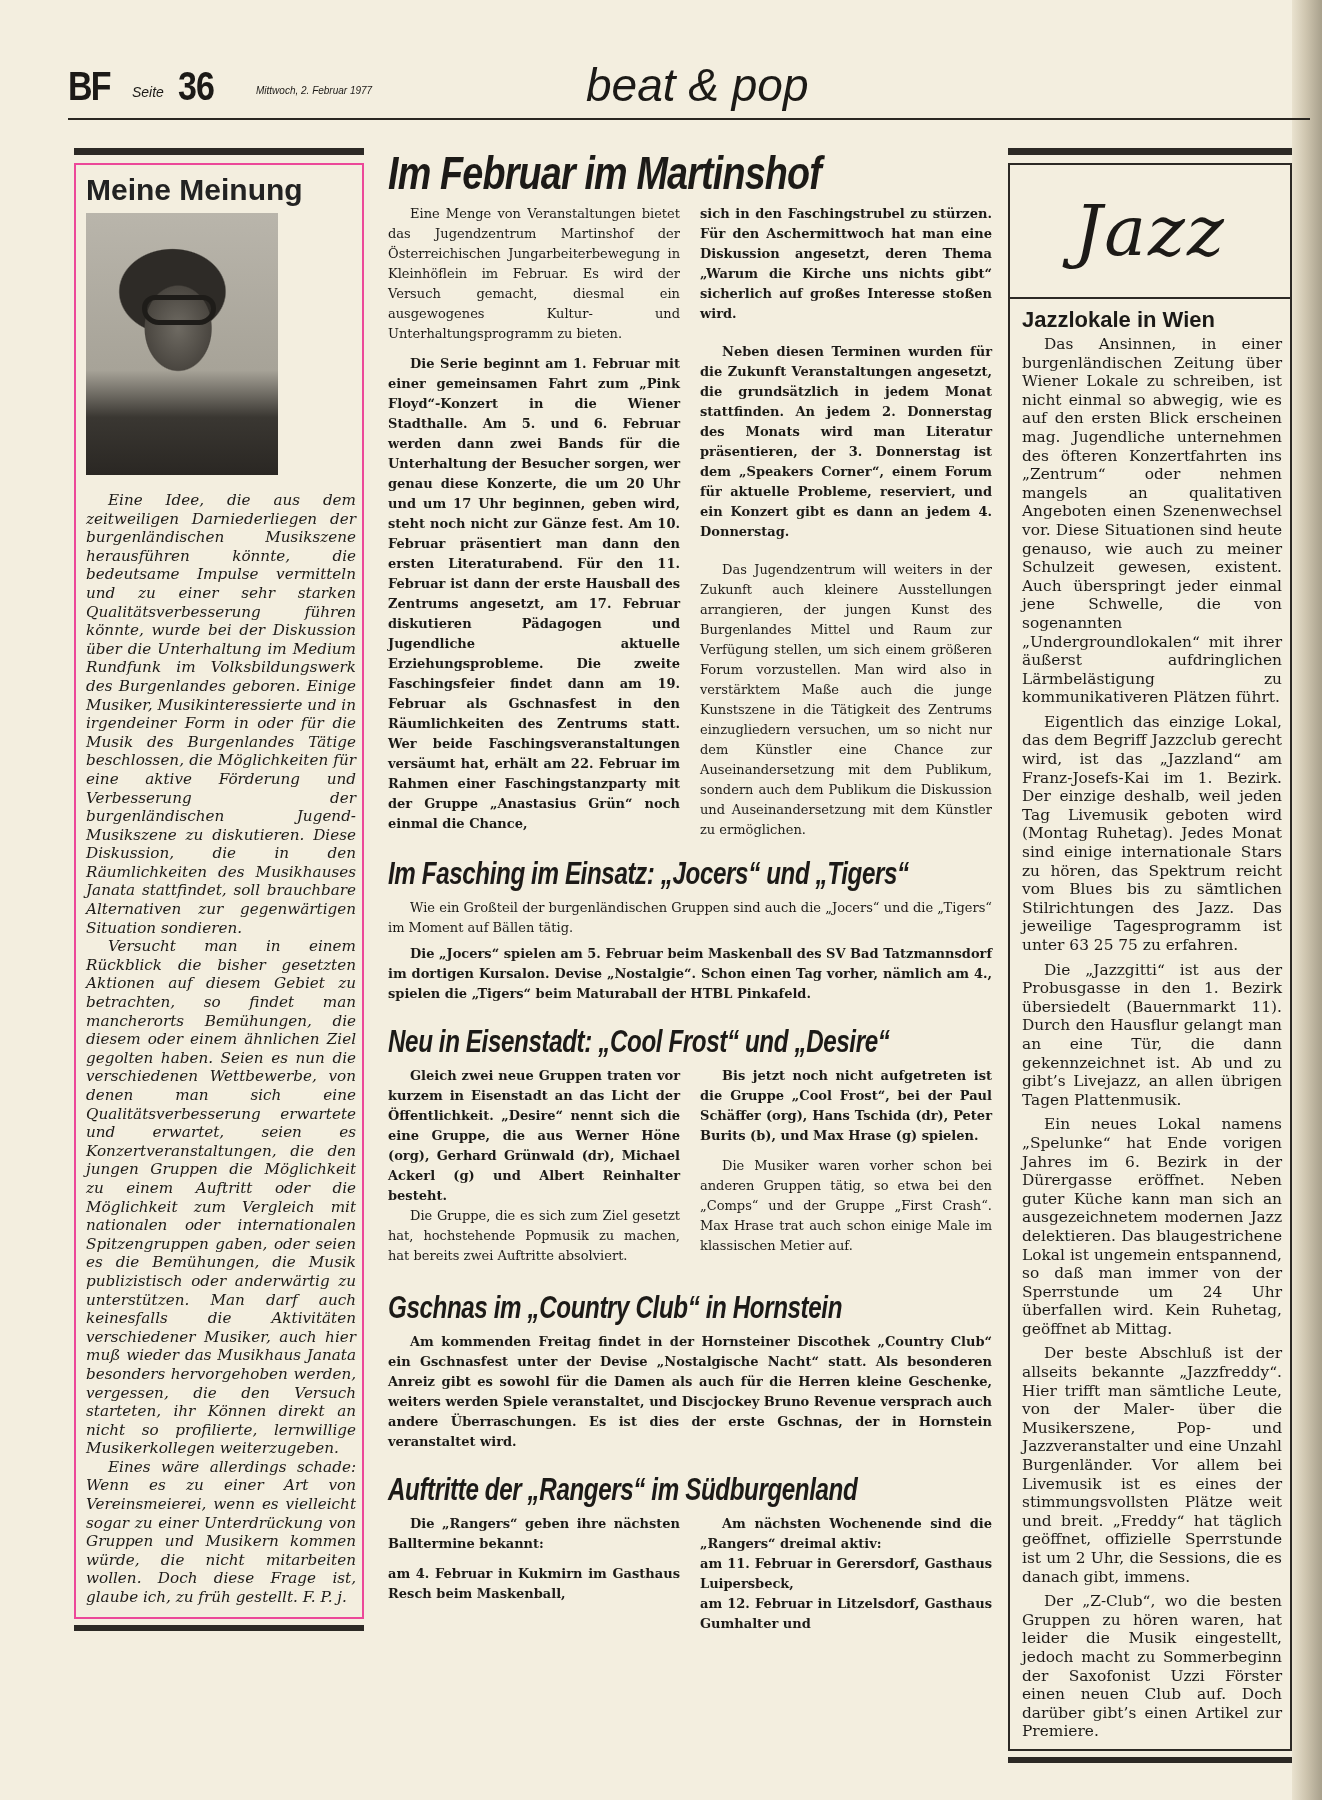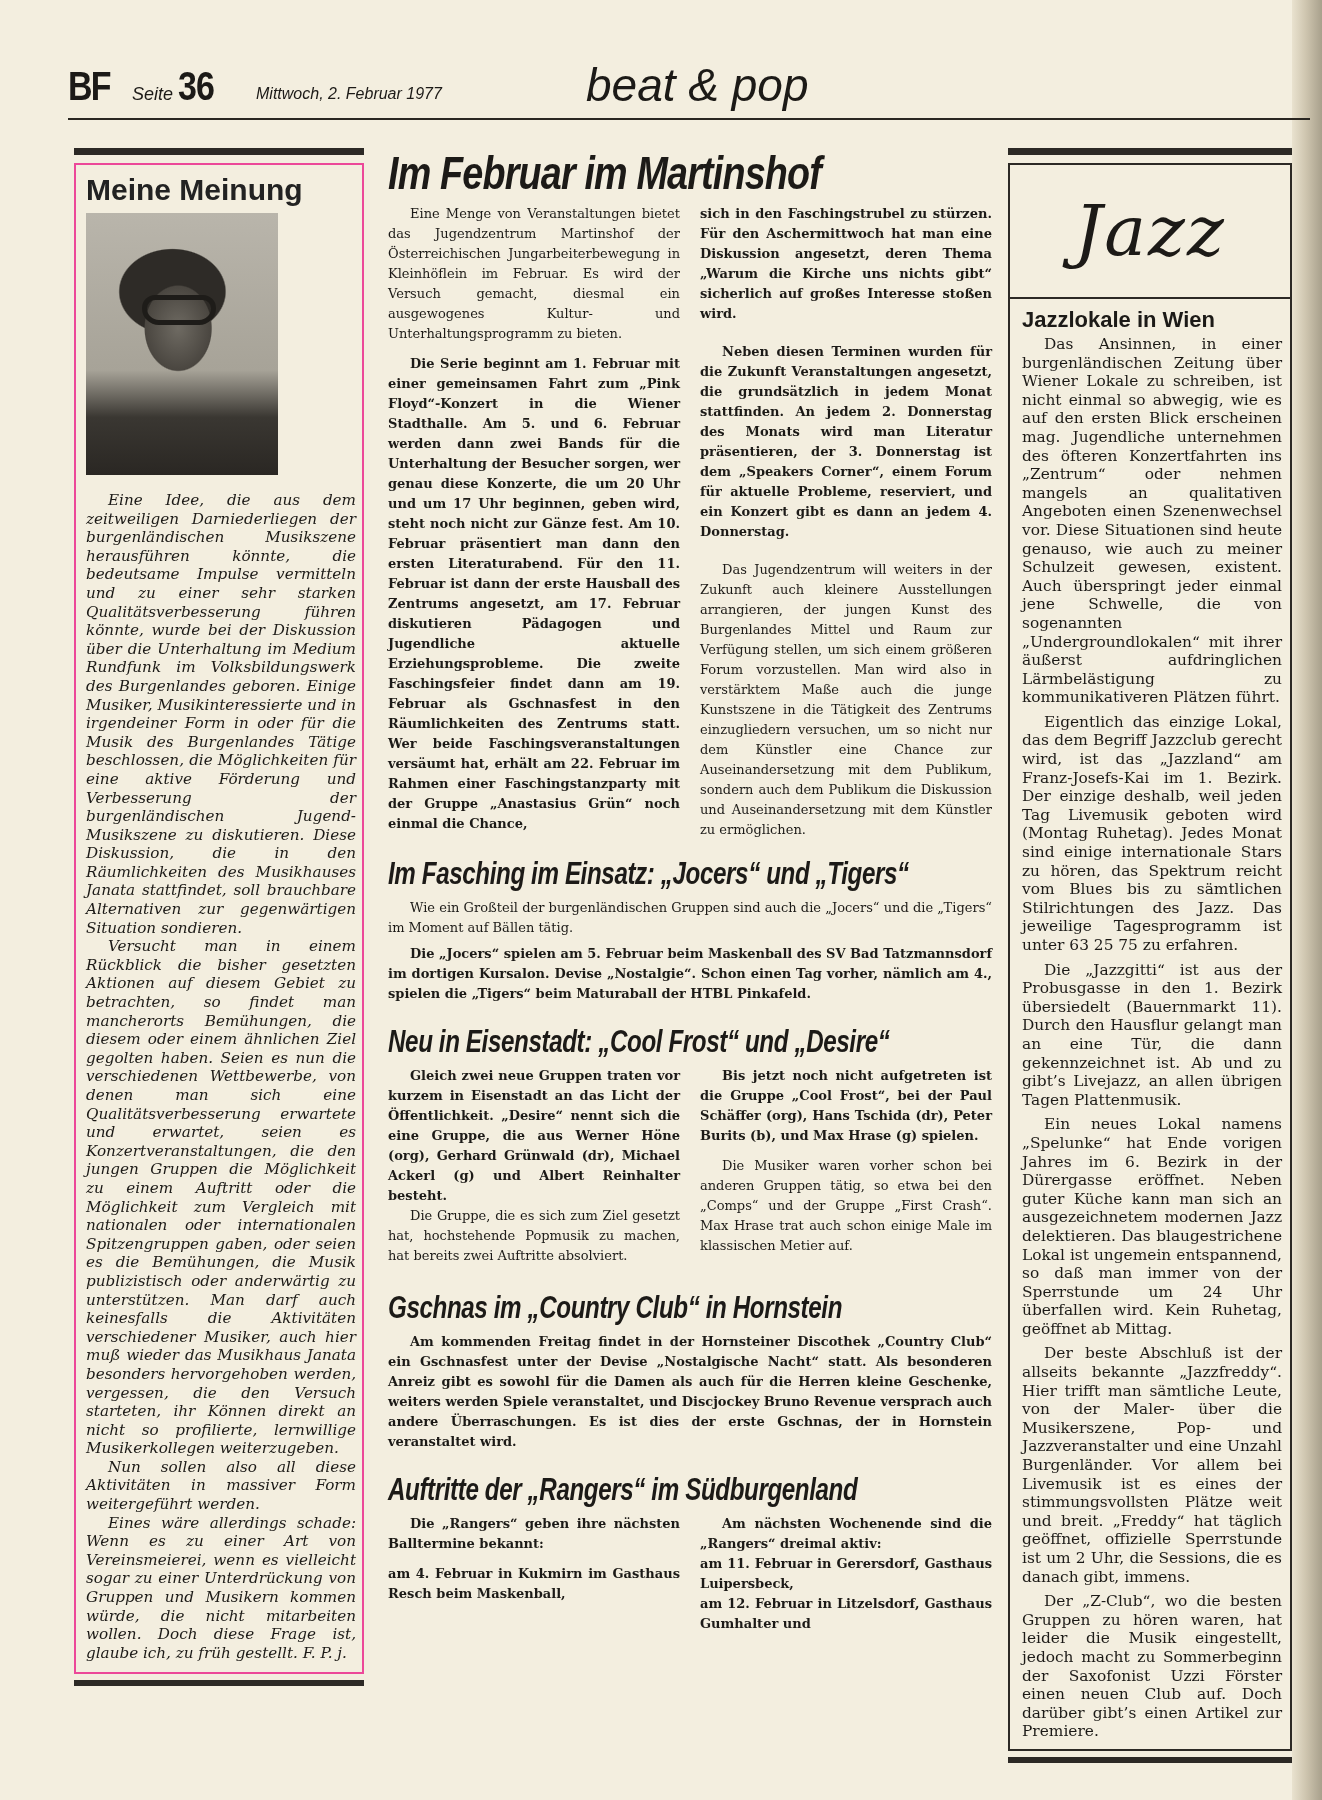--- a/index.html
+++ b/index.html
@@ -1,22 +1,22 @@
 <!DOCTYPE html>
 <html><head>
 <meta charset="utf-8">
 <style>
   html, body { margin:0; padding:0; }
   body { width:1322px; height:1800px; background:#f3eedf; position:relative; overflow:hidden; color:#1c1a17; font-family:"DejaVu Serif", serif; }
   .edge { position:absolute; right:0; top:0; width:30px; height:1800px; background:linear-gradient(90deg,#e9e2cf 0%,#cfc6b0 45%,#a8a08c 100%); }
   .masthead { position:absolute; left:68px; top:58px; width:1242px; height:60px; }
   .mh-bf { position:absolute; left:0; top:6px; font-family:"Liberation Sans", sans-serif; font-weight:bold; font-size:40px; letter-spacing:-2px; transform:scaleX(0.85); transform-origin:left; }
-  .mh-seite { position:absolute; left:64px; top:26px; font-family:"Liberation Sans", sans-serif; font-style:italic; font-size:18px; }
+  .mh-seite { position:absolute; left:64px; top:26px; font-family:"Liberation Sans", sans-serif; font-style:italic; font-size:14px; }
   .mh-num { position:absolute; left:110px; top:6px; font-family:"Liberation Sans", sans-serif; font-weight:bold; font-size:40px; letter-spacing:-1px; transform:scaleX(0.85); transform-origin:left; }
-  .mh-date { position:absolute; left:188px; top:27px; font-family:"Liberation Sans", sans-serif; font-style:italic; font-size:16px; }
+  .mh-date { position:absolute; left:188px; top:27px; font-family:"Liberation Sans", sans-serif; font-style:italic; font-size:10px; }
   .mh-section { position:absolute; left:518px; top:0px; font-family:"Liberation Sans", sans-serif; font-style:italic; font-size:46px; }
   .mh-rule { position:absolute; left:0; top:60px; width:1242px; height:2px; background:#2a2722; }
 
   .col-left { position:absolute; left:74px; top:148px; width:290px; }
   .thickbar { height:7px; background:#2c2925; }
   .boxed { border:2px solid #ec4899; margin-top:8px; padding:0 6px 10px 10px; }
   .mm-title { font-family:"Liberation Sans", sans-serif; font-size:30px; margin:8px 0 6px 0; color:#222; }
   .photo { width:192px; height:262px; margin-bottom:16px; background:
       radial-gradient(ellipse 55px 70px at 48% 44%, #6e6a62 0%, #4a4640 60%, transparent 62%),
       radial-gradient(ellipse 75px 60px at 45% 30%, #2e2b27 0%, #2e2b27 70%, transparent 72%),
@@ -62,21 +62,20 @@
 <section class="col-left">
   <div class="thickbar"></div>
   <div class="boxed">
     <h2 class="mm-title">Meine Meinung</h2>
     <div class="photo" title="Portrait of the author with glasses">
       <div class="glasses"></div>
     </div>
     <div class="mm-body">
       <p>Eine Idee, die aus dem zeitweiligen Darniederliegen der burgenländischen Musikszene herausführen könnte, die bedeutsame Impulse vermitteln und zu einer sehr starken Qualitätsverbesserung führen könnte, wurde bei der Diskussion über die Unterhaltung im Medium Rundfunk im Volksbildungswerk des Burgenlandes geboren. Einige Musiker, Musikinteressierte und in irgendeiner Form in oder für die Musik des Burgenlandes Tätige beschlossen, die Möglichkeiten für eine aktive Förderung und Verbesserung der burgenländischen Jugend-Musikszene zu diskutieren. Diese Diskussion, die in den Räumlichkeiten des Musikhauses Janata stattfindet, soll brauchbare Alternativen zur gegenwärtigen Situation sondieren.</p>
       <p>Versucht man in einem Rückblick die bisher gesetzten Aktionen auf diesem Gebiet zu betrachten, so findet man mancherorts Bemühungen, die diesem oder einem ähnlichen Ziel gegolten haben. Seien es nun die verschiedenen Wettbewerbe, von denen man sich eine Qualitätsverbesserung erwartete und erwartet, seien es Konzertveranstaltungen, die den jungen Gruppen die Möglichkeit zu einem Auftritt oder die Möglichkeit zum Vergleich mit nationalen oder internationalen Spitzengruppen gaben, oder seien es die Bemühungen, die Musik publizistisch oder anderwärtig zu unterstützen. Man darf auch keinesfalls die Aktivitäten verschiedener Musiker, auch hier muß wieder das Musikhaus Janata besonders hervorgehoben werden, vergessen, die den Versuch starteten, ihr Können direkt an nicht so profilierte, lernwillige Musikerkollegen weiterzugeben.</p>
-      <p>Nun sollen also all diese Aktivitäten in massiver Form weitergeführt werden.</p>
       <p>Eines wäre allerdings schade: Wenn es zu einer Art von Vereinsmeierei, wenn es vielleicht sogar zu einer Unterdrückung von Gruppen und Musikern kommen würde, die nicht mitarbeiten wollen. Doch diese Frage ist, glaube ich, zu früh gestellt. F. P. j.</p>
     </div>
   </div>
   <div class="thickbar2"></div>
 </section>
 
 <section class="col-mid">
   <article>
     <h1 class="headline-big">Im Februar im Martinshof</h1>
     <div class="two-col" style="margin-top:6px;">

